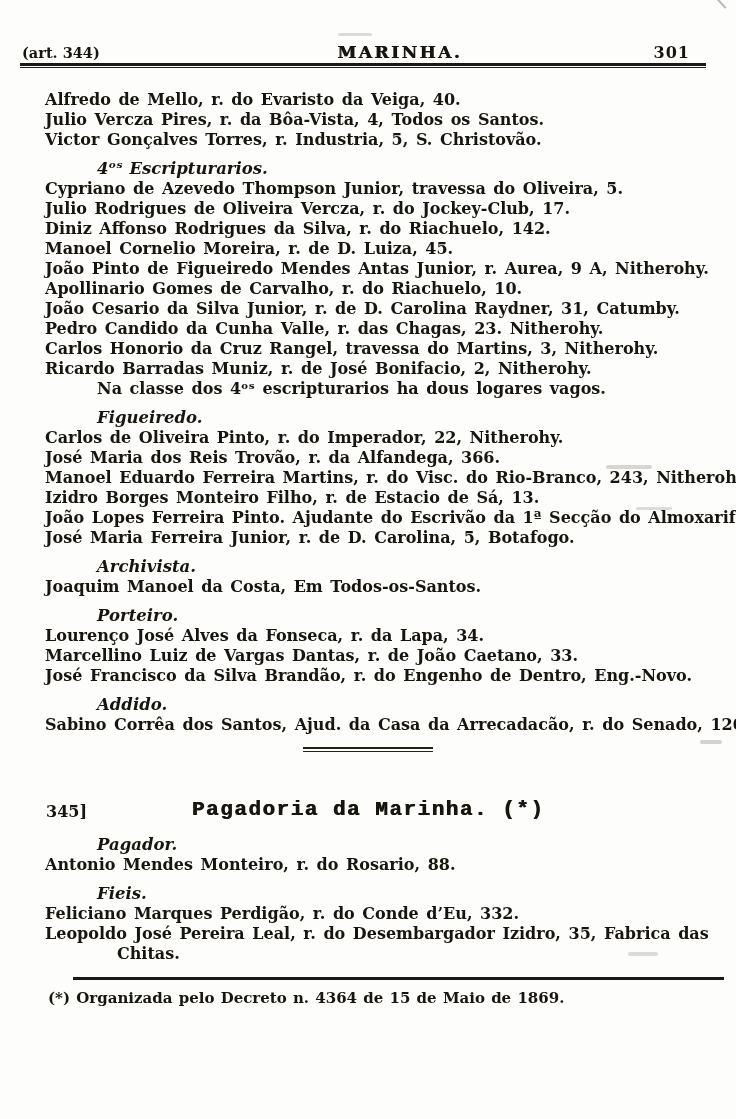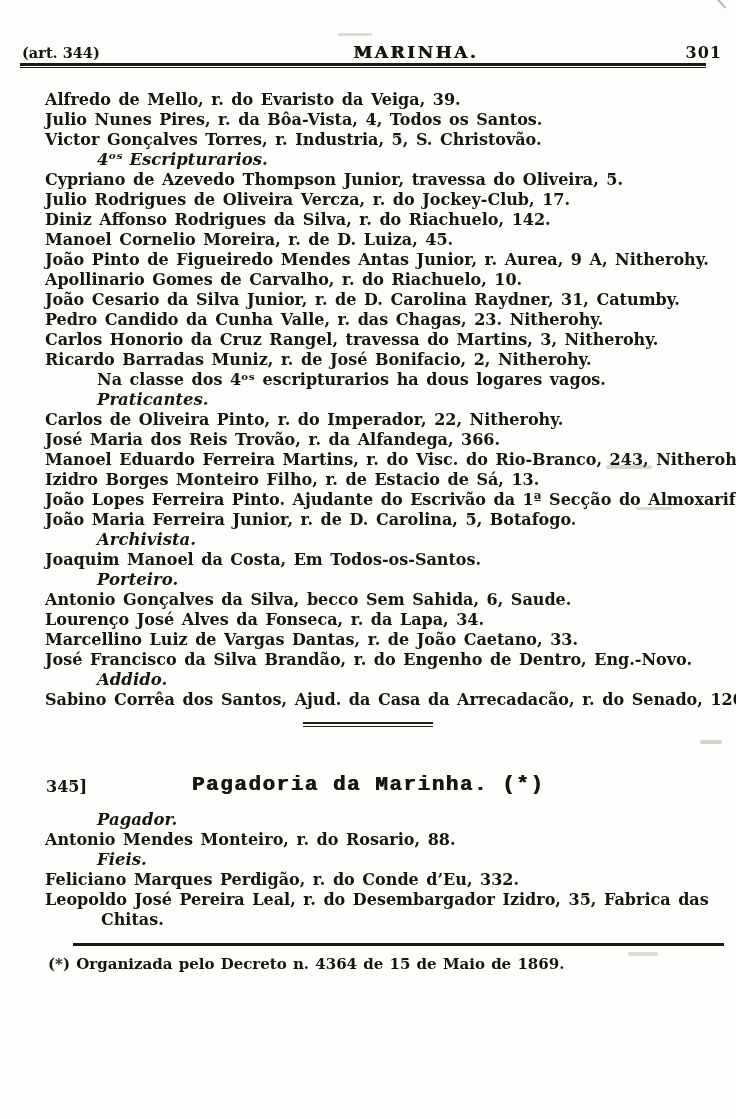--- a/index.html
+++ b/index.html
@@ -8,21 +8,21 @@
     background: #fdfdfb;
     font-family: "DejaVu Serif", "Liberation Serif", serif;
     color: #18150f;
     position: relative;
     overflow: hidden;
   }
   .page-header {
     display: flex;
     justify-content: space-between;
     align-items: baseline;
-    padding: 42px 14px 0 22px;
+    padding: 42px 46px 0 22px;
   }
   .header-left  { font-size: 14.5px; font-weight: 700; }
   .header-center{
     font-size: 17px; font-weight: 700;
     letter-spacing: 2.5px;
     text-shadow: 0.6px 0 currentColor;
     margin-left: 46px;
   }
   .header-right { font-size: 16px; font-weight: 700; letter-spacing: 1px; }
   .header-rule {
@@ -36,25 +36,26 @@
     font-size: 16px;
     line-height: 20px;
     font-weight: 700;
     padding: 0 24px 0 45px;
     word-spacing: 2px;
     white-space: nowrap;
   }
   .line.heading {
     font-style: italic;
     padding-left: 97px;
+    margin-top: 9px;
     font-size: 16.5px;
     word-spacing: 1px;
   }
   .line.note { padding-left: 97px; }
-  .line.continuation { padding-left: 101px; }
+  .line.continuation { padding-left: 101px; margin-left: 16px; }
   .separator {
     width: 130px;
     height: 2px;
     margin: 12px auto 46px auto;
     border-top: 2px solid #23201a;
     border-bottom: 1px solid #23201a;
   }
   .section-header {
     position: relative;
     text-align: center;
@@ -89,46 +90,45 @@
 <body>
 
 <div class="page-header">
   <span class="header-left">(art. 344)</span>
   <span class="header-center">MARINHA.</span>
   <span class="header-right">301</span>
 </div>
 <div class="header-rule"></div>
 
 <div class="doc" id="doc-lines">
-    <div class="line entry">Alfredo de Mello, r. do Evaristo da Veiga, 39.</div>
-    <div class="line entry">Julio Nunes Pires, r. da Bôa-Vista, 4, Todos os Santos.</div>
+    <div class="line entry">Alfredo de Mello, r. do Evaristo da Veiga, 40.</div>
+    <div class="line entry">Julio Vercza Pires, r. da Bôa-Vista, 4, Todos os Santos.</div>
     <div class="line entry">Victor Gonçalves Torres, r. Industria, 5, S. Christovão.</div>
     <div class="line heading">4ᵒˢ Escripturarios.</div>
     <div class="line entry">Cypriano de Azevedo Thompson Junior, travessa do Oliveira, 5.</div>
     <div class="line entry">Julio Rodrigues de Oliveira Vercza, r. do Jockey-Club, 17.</div>
     <div class="line entry">Diniz Affonso Rodrigues da Silva, r. do Riachuelo, 142.</div>
     <div class="line entry">Manoel Cornelio Moreira, r. de D. Luiza, 45.</div>
     <div class="line entry">João Pinto de Figueiredo Mendes Antas Junior, r. Aurea, 9 A, Nitherohy.</div>
     <div class="line entry">Apollinario Gomes de Carvalho, r. do Riachuelo, 10.</div>
     <div class="line entry">João Cesario da Silva Junior, r. de D. Carolina Raydner, 31, Catumby.</div>
     <div class="line entry">Pedro Candido da Cunha Valle, r. das Chagas, 23. Nitherohy.</div>
     <div class="line entry">Carlos Honorio da Cruz Rangel, travessa do Martins, 3, Nitherohy.</div>
     <div class="line entry">Ricardo Barradas Muniz, r. de José Bonifacio, 2, Nitherohy.</div>
     <div class="line note">Na classe dos 4ᵒˢ escripturarios ha dous logares vagos.</div>
-    <div class="line heading">Praticantes.</div>
+    <div class="line heading">Figueiredo.</div>
     <div class="line entry">Carlos de Oliveira Pinto, r. do Imperador, 22, Nitherohy.</div>
     <div class="line entry">José Maria dos Reis Trovão, r. da Alfandega, 366.</div>
     <div class="line entry">Manoel Eduardo Ferreira Martins, r. do Visc. do Rio-Branco, 243, Nitherohy.</div>
     <div class="line entry">Izidro Borges Monteiro Filho, r. de Estacio de Sá, 13.</div>
     <div class="line entry">João Lopes Ferreira Pinto. Ajudante do Escrivão da 1ª Secção do Almoxarifado.</div>
-    <div class="line entry">João Maria Ferreira Junior, r. de D. Carolina, 5, Botafogo.</div>
+    <div class="line entry">José Maria Ferreira Junior, r. de D. Carolina, 5, Botafogo.</div>
     <div class="line heading">Archivista.</div>
     <div class="line entry">Joaquim Manoel da Costa, Em Todos-os-Santos.</div>
     <div class="line heading">Porteiro.</div>
-    <div class="line entry">Antonio Gonçalves da Silva, becco Sem Sahida, 6, Saude.</div>
     <div class="line entry">Lourenço José Alves da Fonseca, r. da Lapa, 34.</div>
     <div class="line entry">Marcellino Luiz de Vargas Dantas, r. de João Caetano, 33.</div>
     <div class="line entry">José Francisco da Silva Brandão, r. do Engenho de Dentro, Eng.-Novo.</div>
     <div class="line heading">Addido.</div>
     <div class="line entry">Sabino Corrêa dos Santos, Ajud. da Casa da Arrecadacão, r. do Senado, 120.</div>
     <div class="separator"></div>
     <div class="section-header"><span class="sh-left">345]</span><span class="sh-title">Pagadoria da Marinha. (*)</span></div>
     <div class="line heading">Pagador.</div>
     <div class="line entry">Antonio Mendes Monteiro, r. do Rosario, 88.</div>
     <div class="line heading">Fieis.</div>

